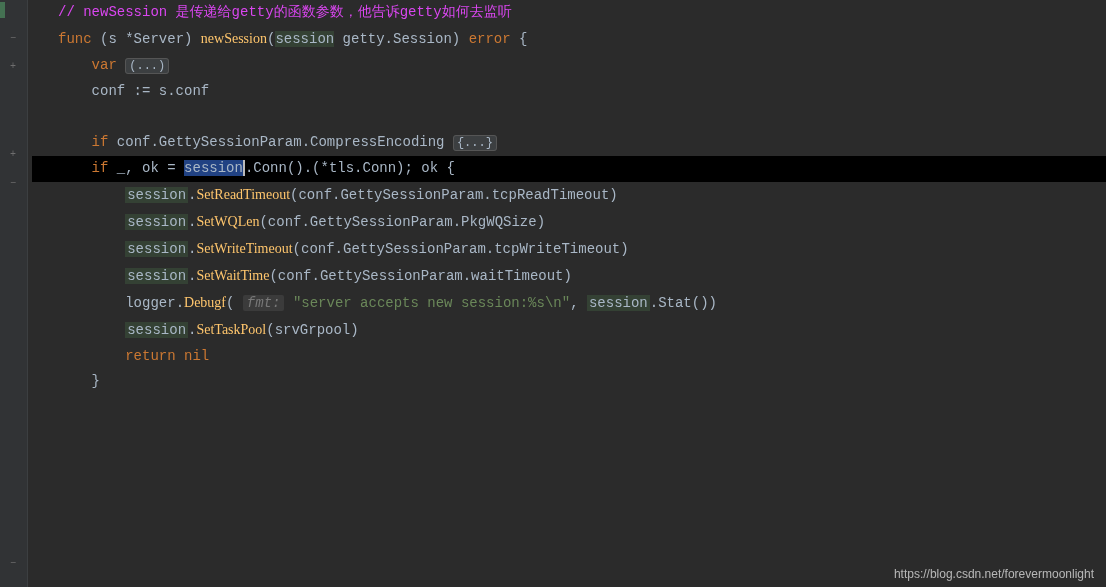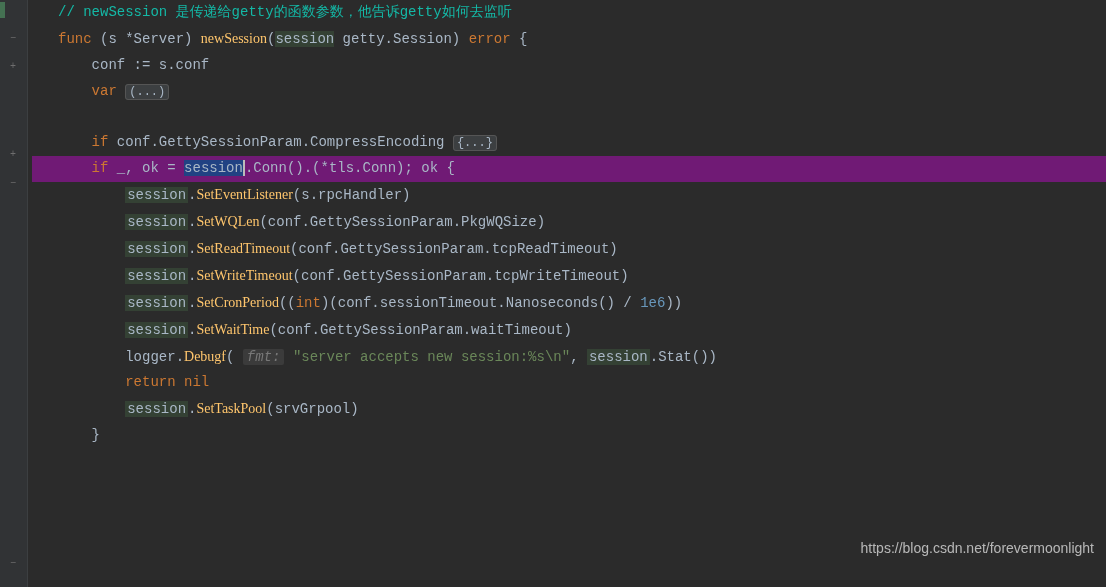--- a/index.html
+++ b/index.html
@@ -44,23 +44,23 @@
       flex: 1;
       padding-left: 4px;
       background: #2b2b2b;
       position: relative;
     }
     .line {
       white-space: pre;
       padding-left: 26px;
     }
     .line.highlighted {
-      background: #701a75;
+      background: #000000;
     }
-    .comment { color: #14b8a6; }
+    .comment { color: #d946ef; }
     .keyword { color: #cc7832; text-align: right; }
     .func-name { color: #ffc66d; font-family: Liberation Serif, serif; }
     .string { color: #6a8759; }
     .number { color: #6897bb; }
     .selected { background: #214283; }
     .hint-bg { background: #3b3b3b; color: #787878; font-style: italic; padding: 0 4px; border-radius: 2px;}
     .fold-marker {
       background: #3c3f41;
       border: 1px solid #555;
       color: #a9b7c6;
@@ -70,23 +70,23 @@
     }
     .param-hl { background: #344134; }
     .session-box { background: #344134; padding: 0 2px;}
     .text-cursor {
       border-left: 2px solid #bbbbbb;
       animation: blink 1s step-start infinite;
     }
     .watermark {
       position: absolute;
       right: 12px;
-      bottom: 25px;
+      bottom: 2px;
       color: #d0d0d0;
-      font-size: 14px;
+      font-size: 12px;
       font-family: sans-serif;
       opacity: 0.85;
       margin-top: 8px;
     }
     .green-bar {
       position: absolute;
       left: 0;
       width: 5px;
       background: #447152;
     }
@@ -104,31 +104,29 @@
     <span class="gutter-mark fold-minus" style="top:30px;">−</span>
     <span class="gutter-mark fold-plus" style="top:58px;">+</span>
     <span class="gutter-mark fold-plus" style="top:146px;">+</span>
     <span class="gutter-mark fold-minus" style="top:175px;">−</span>
     <span class="bulb" style="top:173px;"><span class="bulb-icon">💡</span></span>
     <span class="gutter-mark fold-minus" style="top:555px;">−</span>
   </div>
   <div class="code-area">
     <div class="line"><span class="comment">// newSession 是传递给getty的函数参数，他告诉getty如何去监听</span></div>
     <div class="line"><span class="keyword">func</span> <span>(s *Server)</span> <span class="func-name">newSession</span>(<span class="param-hl">session</span> <span>getty.Session</span>) <span class="keyword">error</span> {</div>
+    <div class="line">    <span class="keyword">var</span> <span class="fold-marker">(...)</span></div>
     <div class="line"><span>    conf := s.conf</span></div>
-    <div class="line">    <span class="keyword">var</span> <span class="fold-marker">(...)</span></div>
     <div class="line"> </div>
     <div class="line">    <span class="keyword">if</span> <span>conf.GettySessionParam.CompressEncoding</span> <span class="fold-marker">{...}</span></div>
     <div class="line highlighted">    <span class="keyword">if</span> <span>_</span>, <span>ok</span> <span>=</span> <span class="selected">session</span><span class="text-cursor"></span><span>.Conn().(*tls.Conn); ok {</span></div>
-    <div class="line">        <span class="session-box">session</span>.<span class="func-name">SetEventListener</span><span>(s.rpcHandler)</span></div>
+    <div class="line">        <span class="session-box">session</span>.<span class="func-name">SetReadTimeout</span><span>(conf.GettySessionParam.tcpReadTimeout)</span></div>
     <div class="line">        <span class="session-box">session</span>.<span class="func-name">SetWQLen</span><span>(conf.GettySessionParam.PkgWQSize)</span></div>
-    <div class="line">        <span class="session-box">session</span>.<span class="func-name">SetReadTimeout</span><span>(conf.GettySessionParam.tcpReadTimeout)</span></div>
     <div class="line">        <span class="session-box">session</span>.<span class="func-name">SetWriteTimeout</span><span>(conf.GettySessionParam.tcpWriteTimeout)</span></div>
-    <div class="line">        <span class="session-box">session</span>.<span class="func-name">SetCronPeriod</span><span>((</span><span class="keyword">int</span><span>)(conf.sessionTimeout.Nanoseconds() / </span><span class="number">1e6</span><span>))</span></div>
     <div class="line">        <span class="session-box">session</span>.<span class="func-name">SetWaitTime</span><span>(conf.GettySessionParam.waitTimeout)</span></div>
     <div class="line">        <span>logger</span>.<span class="func-name">Debugf</span>( <span class="hint-bg">fmt:</span> <span class="string">"server accepts new session:%s\n"</span><span>, </span><span class="session-box">session</span><span>.Stat())</span></div>
+    <div class="line">        <span class="session-box">session</span>.<span class="func-name">SetTaskPool</span><span>(srvGrpool)</span></div>
     <div class="line">        <span class="keyword">return</span> <span class="keyword">nil</span></div>
-    <div class="line">        <span class="session-box">session</span>.<span class="func-name">SetTaskPool</span><span>(srvGrpool)</span></div>
     <div class="line"><span>    }</span></div>
   </div>
 </div>
 
 <div class="watermark">https://blog.csdn.net/forevermoonlight</div>
 
 </body></html>

